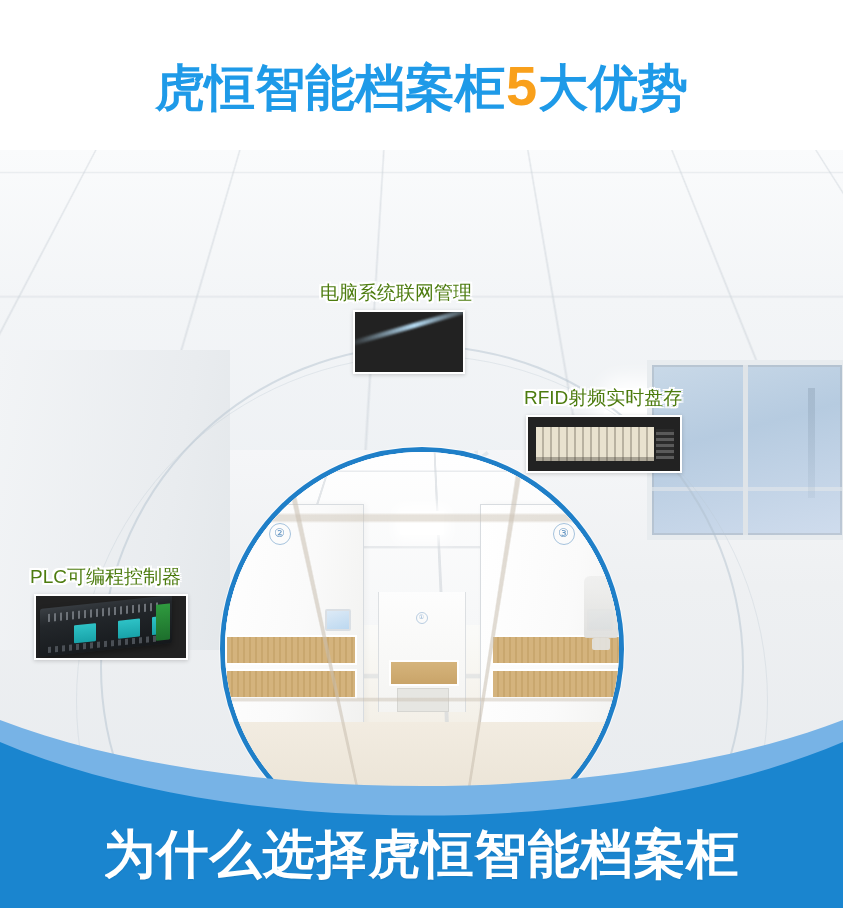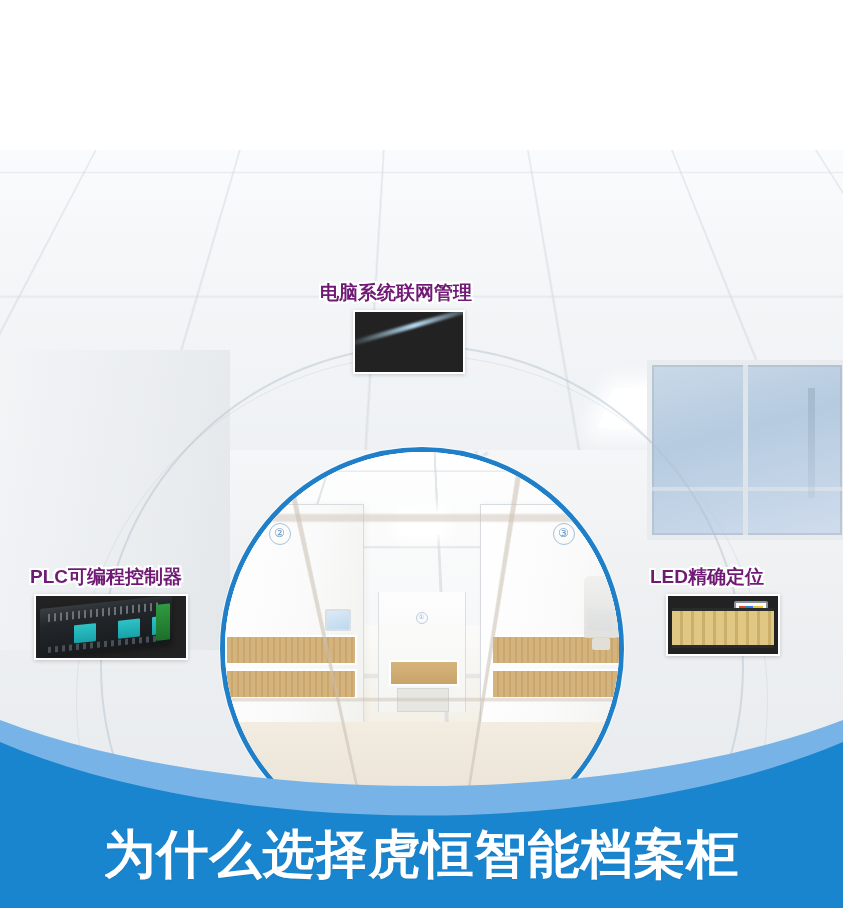--- a/index.html
+++ b/index.html
@@ -245,21 +245,21 @@
     position:absolute;left:0;bottom:18px;width:843px;text-align:center;
     z-index:50;
     color:#ffffff;font-size:52px;font-weight:bold;letter-spacing:1px;
     white-space:nowrap;
     text-shadow:0 1px 2px rgba(0,0,0,.06);
   }
 
   
   .feature{position:absolute;z-index:25;}
   .feature .flabel{
-    font-size:19px;font-weight:bold;color:#701a75;
+    font-size:19px;font-weight:normal;color:#4d7c0f;
     white-space:nowrap;line-height:1.1;
     text-shadow:
       -2px -2px 0 #fff, 2px -2px 0 #fff, -2px 2px 0 #fff, 2px 2px 0 #fff,
       -2px 0 0 #fff, 2px 0 0 #fff, 0 -2px 0 #fff, 0 2px 0 #fff;
   }
   .feature .fthumb{
     margin-top:6px;
     border:2px solid #ffffff;
     box-shadow:0 1px 4px rgba(0,0,0,.18);
     overflow:hidden;
@@ -399,20 +399,23 @@
     </div>
     <div class="wall-lower"></div>
     <div class="left-wall"></div>
     <div class="window"></div>
     <div class="tower"></div>
     <div class="ghost-circle"></div>
     <div class="ghost-circle2"></div>
     <div class="ghost-watermark">虎恒智能</div>
   </div>
 
+  <div class="title-wrap">
+    <span class="t">虎恒智能档案柜</span><span class="t num">5</span><span class="t">大优势</span>
+  </div>
 
   <div class="circle-photo">
     <div class="room">
       <div class="room-ceiling">
         <div class="rgrid"></div>
         <div class="room-panel-light"></div>
       </div>
 
       <div class="corridor">
         <div class="badge-far">①</div>
@@ -451,42 +454,42 @@
   </div>
 
   <div class="feature" style="left:320px;top:283px;">
     <div class="flabel">电脑系统联网管理</div>
     <div class="fthumb thumb-keyboard" style="margin-left:33px;">
       <div class="streak"></div>
     </div>
   </div>
 
 
+  <div class="feature" style="left:524px;top:388px;">
+    <div class="flabel">RFID射频实时盘存</div>
+    <div class="fthumb thumb-rfid" style="margin-left:2px;">
+      <div class="files"></div>
+      <div class="rack"></div>
+    </div>
+  </div>
 
   <div class="feature" style="left:30px;top:567px;">
     <div class="flabel">PLC可编程控制器</div>
     <div class="fthumb thumb-plc" style="margin-left:4px;">
       <div class="body">
         <div class="vents"></div>
         <div class="tag t1"></div>
         <div class="tag t2"></div>
         <div class="tag t3"></div>
         <div class="green"></div>
         <div class="bottomrow"></div>
       </div>
     </div>
   </div>
 
-  <div class="feature" style="left:650px;top:567px;">
-    <div class="flabel">LED精确定位</div>
-    <div class="fthumb thumb-led" style="margin-left:16px;">
-      <div class="mini"></div>
-      <div class="band"></div>
-    </div>
-  </div>
 
   <div class="waves">
     <svg viewBox="0 0 843 240" preserveAspectRatio="none" xmlns="http://www.w3.org/2000/svg">
       <path d="M0,52 C230,140 613,140 843,52 L843,240 L0,240 Z" fill="#77b3e6"></path>
       <path d="M0,74 C230,172 613,172 843,74 L843,240 L0,240 Z" fill="#1a85cf"></path>
     </svg>
   </div>
 
   <div class="bottom-title">为什么选择虎恒智能档案柜</div>
 

